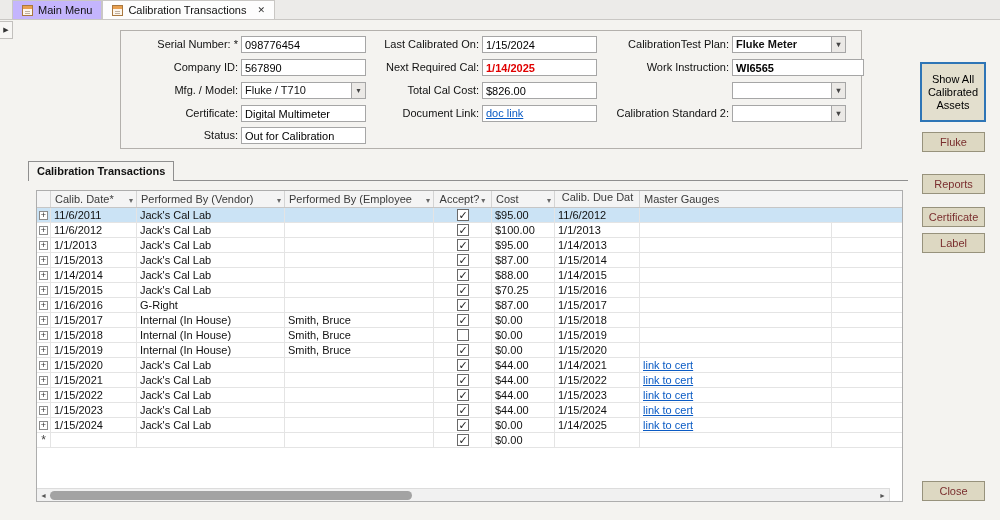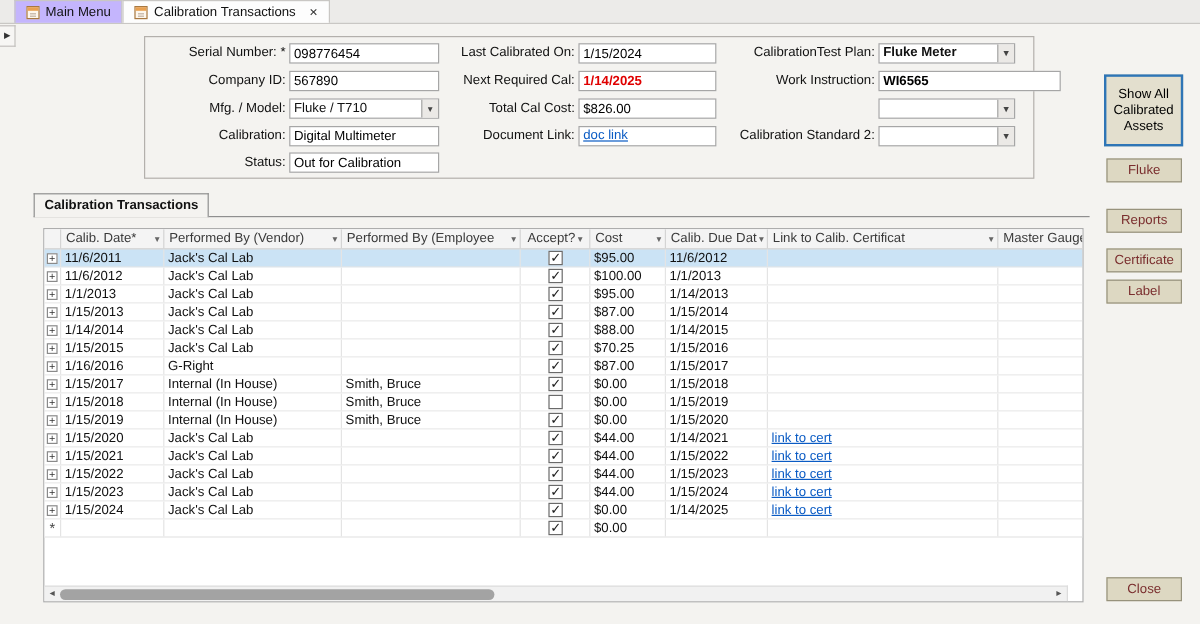--- a/index.html
+++ b/index.html
@@ -37,21 +37,21 @@
   .fb-label { position:absolute; height:17px; line-height:17px; text-align:right; white-space:nowrap; }
   .lblL { left:0px; width:117px; }
   .lblM { left:246px; width:112px; }
   .lblR { left:470px; width:138px; }
   .r0 { top:5px; } .r1 { top:28px; } .r2 { top:51px; } .r3 { top:74px; } .r4 { top:96px; }
   .tbox { position:absolute; height:17px; border:1px solid #a6a6a6; background:#fff;
     font-family:inherit; font-size:11px; padding:0 3px; }
   .inpL { left:120px; width:125px; }
   .inpM { left:361px; width:115px; }
   .inpR { left:611px; width:114px;font-weight:bold; }
-  .inpR.wide { width:152px; }
+  .inpR.wide { width:132px; }
   .red-text { color:#e00000; font-weight:bold; }
   .combo { position:absolute; height:17px; border:1px solid #a6a6a6; background:#fff; display:flex; }
   .combo-text { flex:1; padding:0 3px; line-height:15px; overflow:hidden; white-space:nowrap; }
   .combo-btn { width:14px; flex:0 0 auto; background:#ebe9e6; border-left:1px solid #a6a6a6;
     display:flex; align-items:center; justify-content:center; color:#444; cursor:pointer; }
   .combo-btn::before { content:"▾"; font-size:8px; }
   .link-box { position:absolute; height:17px; border:1px solid #a6a6a6; background:#fff;
     padding:0 3px; line-height:15px; }
   .dlink { color:#0a5bc4; text-decoration:underline; cursor:pointer; }
 
@@ -87,21 +87,21 @@
   .grow { display:flex; height:15px; border-bottom:1px solid #e4e4e4; background:#fff; }
   .grow.selected { background:#cbe3f5; }
   .gcell { border-right:1px solid #e4e4e4; padding:0 3px; line-height:14px;
     white-space:nowrap; overflow:hidden; }
   .c-sel { width:14px; padding:0; display:flex; align-items:center; justify-content:center; }
   .c-date { width:86px; }
   .c-vendor { width:148px; }
   .c-emp { width:149px; }
   .c-accept { width:58px; display:flex; align-items:center; justify-content:center; padding:0; }
   .c-cost { width:63px; }
-  .c-due { width:85px; }
+  .c-due { width:85px;flex-direction:column; }
   .c-link { width:192px; }
   .c-master { flex:1; border-right:none; }
   .expand { width:9px; height:9px; border:1px solid #8a8a8a; background:#fff; color:#333;
     font-size:9px; line-height:7px; text-align:center; display:inline-block; cursor:pointer; }
   .star { color:#444; font-size:12px; line-height:10px; }
   .cb { width:12px; height:12px; border:1px solid #6a6a6a; background:#fff;
     display:inline-block; position:relative; cursor:pointer; }
   .cb.checked::after { content:"✓"; position:absolute; left:1px; top:-2px; font-size:11px; color:#1a1a1a; }
 
   
@@ -135,21 +135,21 @@
 
   <div class="fb-label lblL r0">Serial Number: *</div>
   <input class="tbox inpL r0" value="098776454" style="">
   <div class="fb-label lblL r1">Company ID:</div>
   <input class="tbox inpL r1" value="567890" style="">
   <div class="fb-label lblL r2">Mfg. / Model:</div>
   <div class="combo inpL r2" style="width:125px;">
     <span class="combo-text">Fluke / T710</span>
     <span class="combo-btn"></span>
   </div>
-  <div class="fb-label lblL r3">Calibration:</div>
+  <div class="fb-label lblL r3">Certificate:</div>
   <input class="tbox inpL r3" value="Digital Multimeter" style="">
   <div class="fb-label lblL r4">Status:</div>
   <input class="tbox inpL r4" value="Out for Calibration" style="">
 
   <div class="fb-label lblM r0">Last Calibrated On:</div>
   <input class="tbox inpM r0" value="1/15/2024" style="">
   <div class="fb-label lblM r1">Next Required Cal:</div>
   <input class="tbox inpM r1 red-text" value="1/14/2025" style="">
   <div class="fb-label lblM r2">Total Cal Cost:</div>
   <input class="tbox inpM r2" value="$826.00" style="">
@@ -207,24 +207,20 @@
         <span class="harrow"></span>
       </div>
       <div class="hcell c-cost">
         <span>Cost</span>
         <span class="harrow"></span>
       </div>
       <div class="hcell c-due">
         <span>Calib. Due Dat</span>
         <span class="harrow"></span>
       </div>
-      <div class="hcell c-link">
-        <span>Link to Calib. Certificat</span>
-        <span class="harrow"></span>
-      </div>
       <div class="hcell c-master">
         <span>Master Gauges</span>
       </div>
     </div>
   <div>
       <div class="grow selected">
         <div class="gcell c-sel">
           <span class="expand">+</span>
         </div>
         <div class="gcell c-date">11/6/2011</div>

